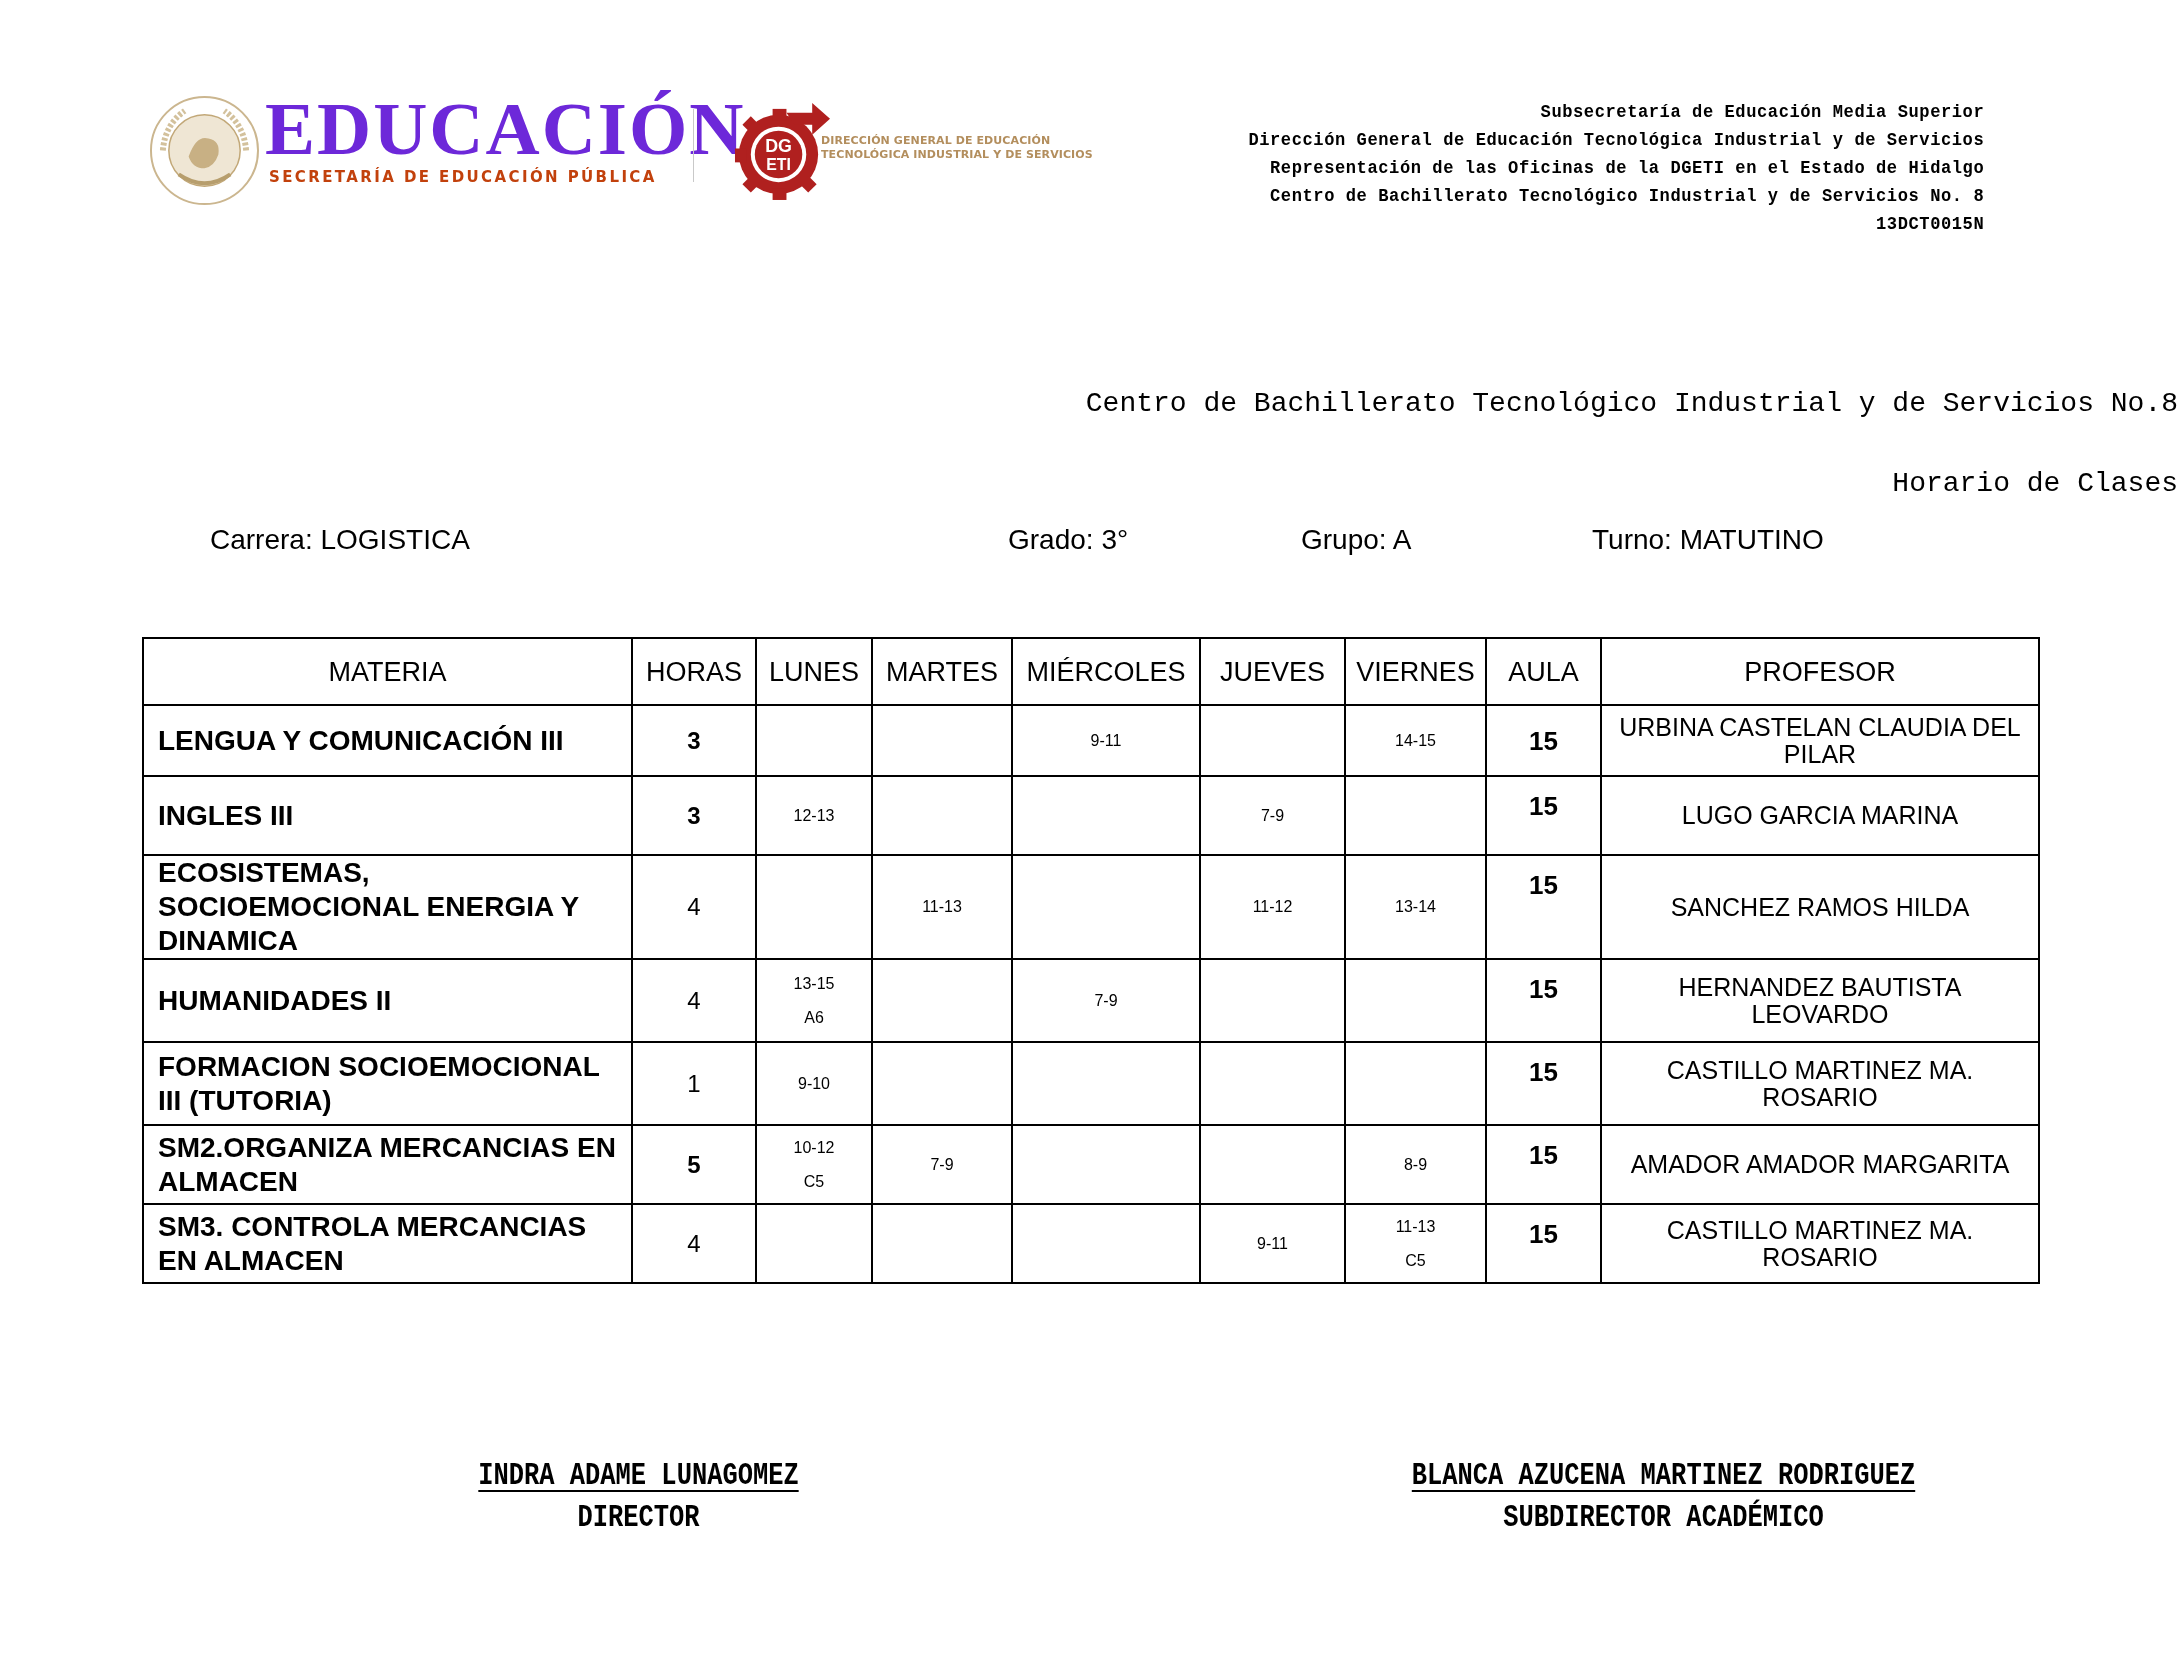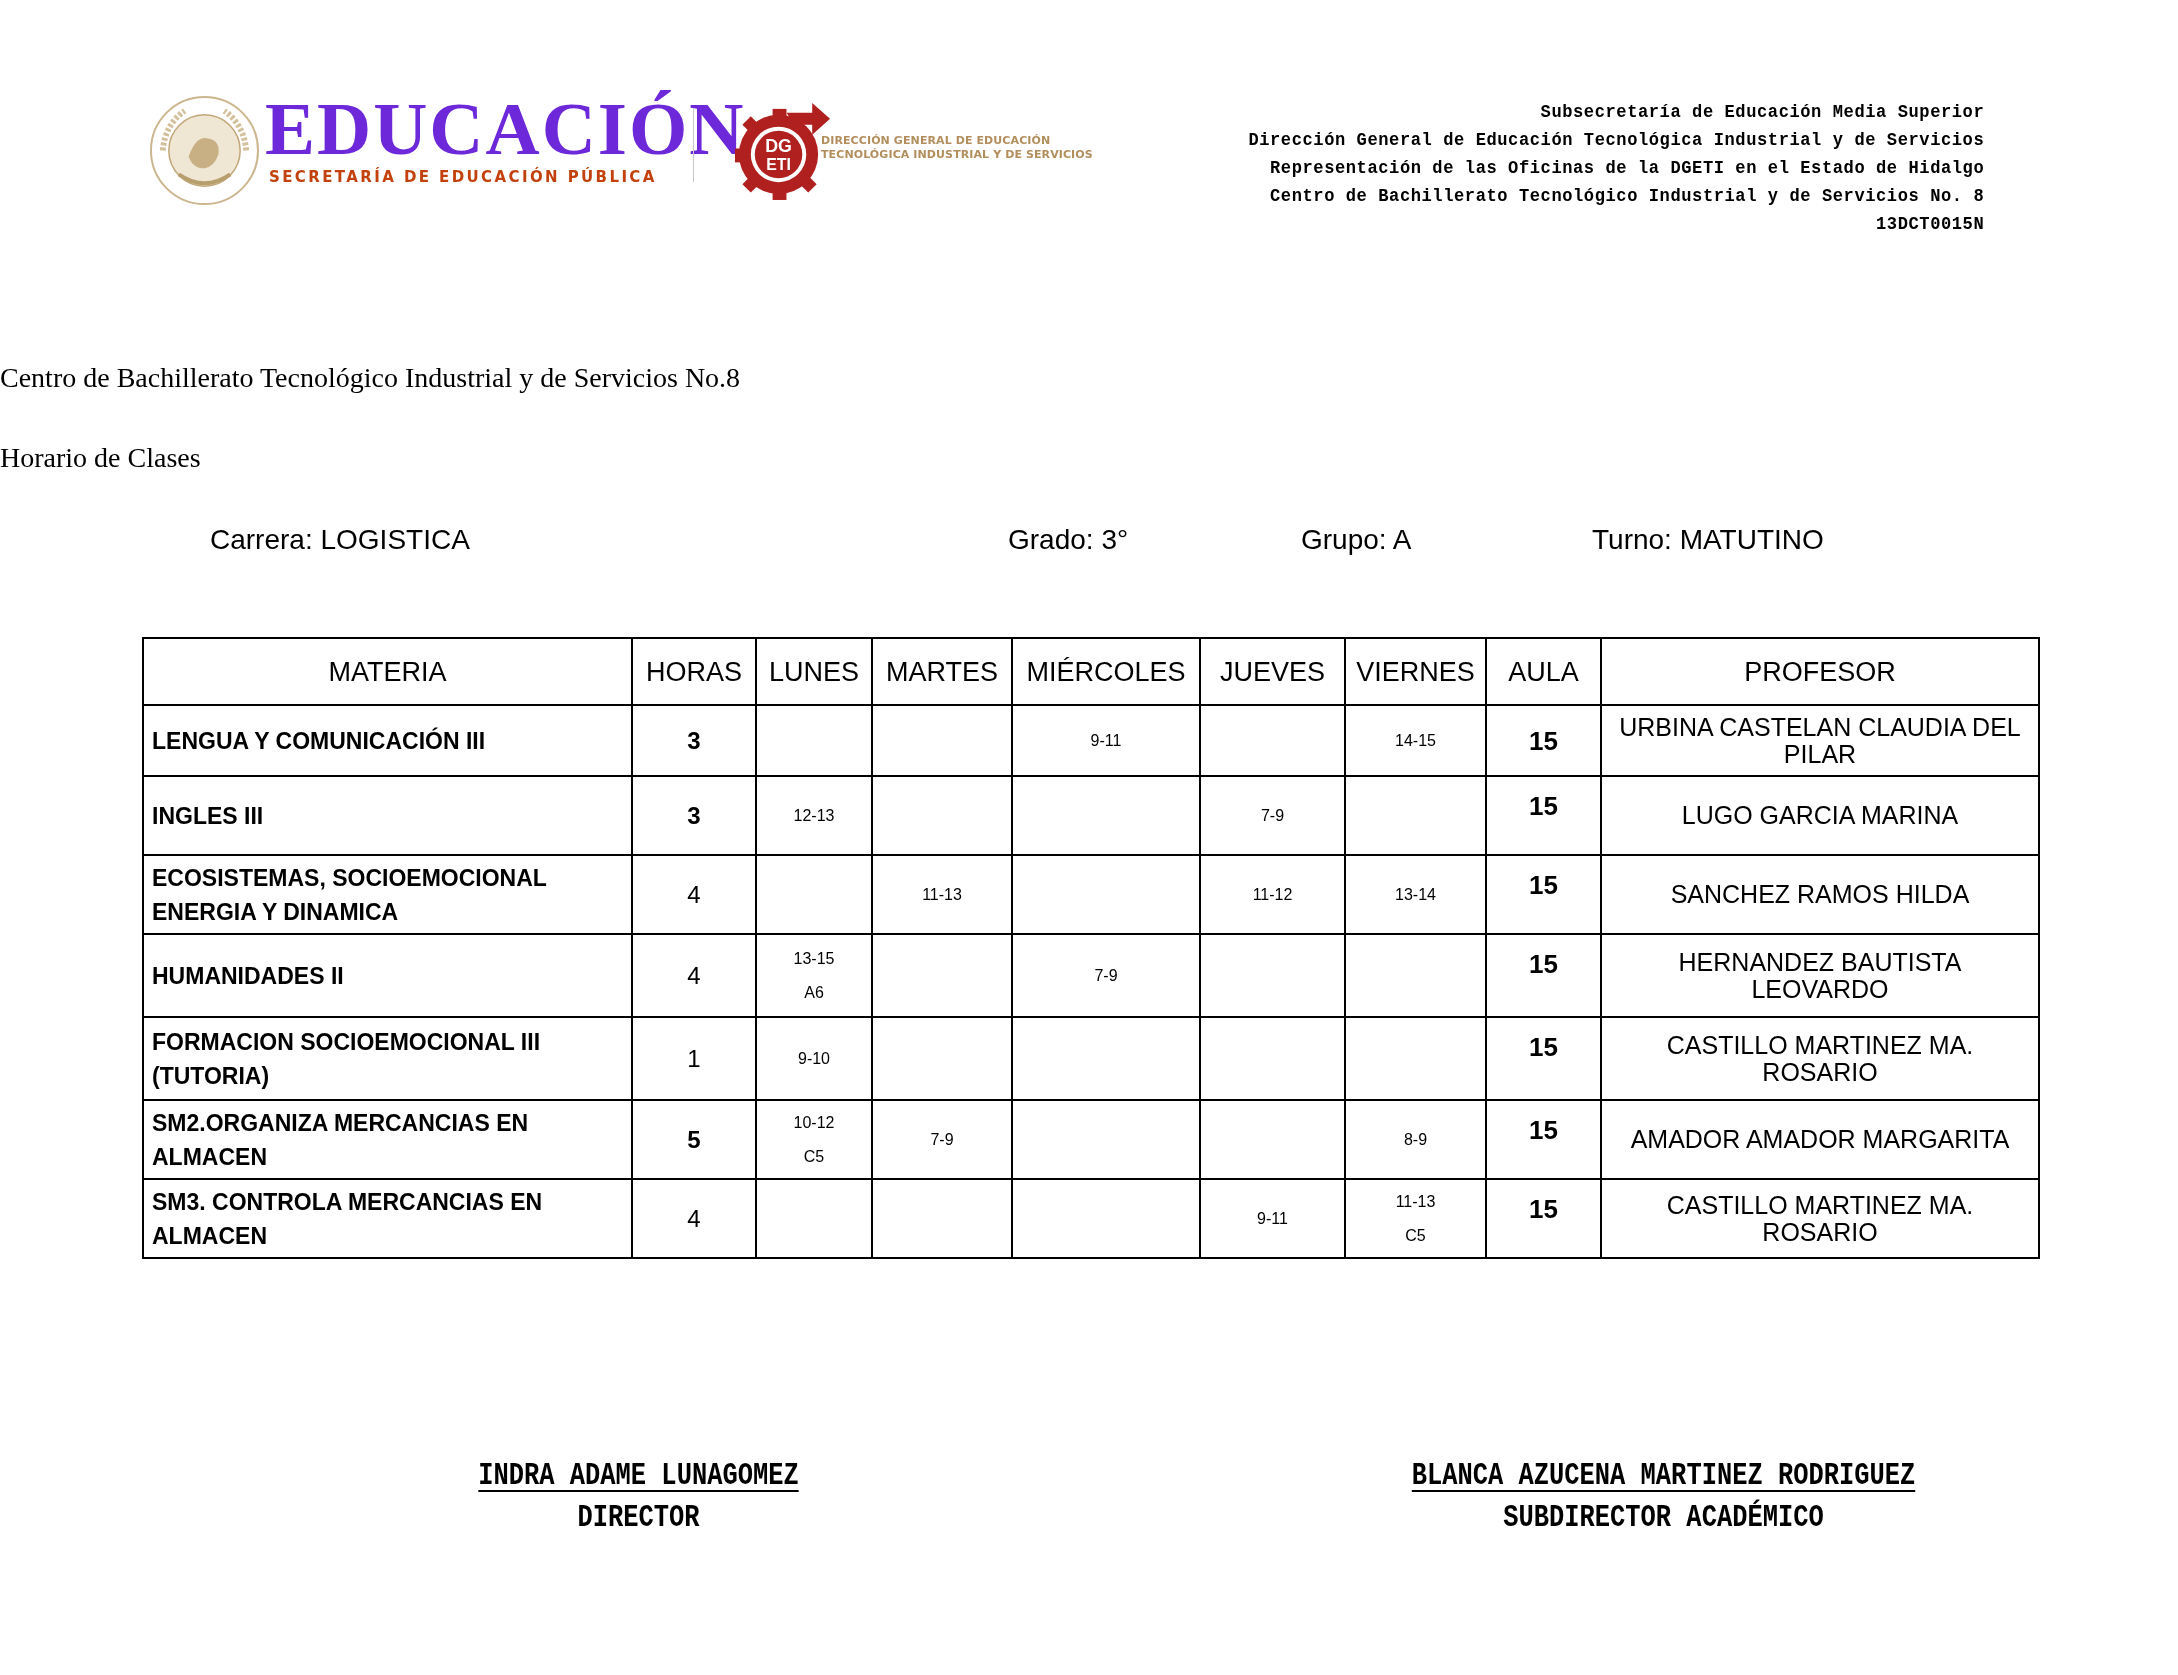--- a/index.html
+++ b/index.html
@@ -17,37 +17,37 @@
     .dgeti-text { position: absolute; left: 821px; top: 134px; font-family: "DejaVu Sans", sans-serif;
                   font-size: 11px; line-height: 14px; color: #b38e5d; font-weight: bold; letter-spacing: 0.1px; }
 
     .head-right { position: absolute; right: 194px; top: 99px; text-align: right;
                   font-family: "Liberation Mono", "DejaVu Sans Mono", monospace; font-size: 18.4px;
                   line-height: 28px; letter-spacing: 0.6px; font-weight: bold; transform: scaleX(0.93);
                   transform-origin: right top; }
     .head-right div { white-space: nowrap; }
 
     
-    .center-title { position: absolute; left: 0; width: 2178px; text-align: left;
-                    font-family: Liberation Serif, serif; font-size: 28px; }
+    .center-title { position: absolute; left: 0; width: 2178px; text-align: right;
+                    font-family: Liberation Mono, monospace; font-size: 28px; margin-top: 26px; }
     .t1 { top: 362px; }
     .t2 { top: 442px; }
     .meta { position: absolute; top: 524px; font-size: 28px; font-family: "Liberation Sans", sans-serif; white-space: nowrap; }
     .m-carrera { left: 210px; }
     .m-grado { left: 1008px; }
     .m-grupo { left: 1301px; }
     .m-turno { left: 1592px; }
 
     
     table.schedule { position: absolute; left: 142px; top: 637px; width: 1894px; border-collapse: collapse;
                      table-layout: fixed; font-family: "Liberation Sans", sans-serif; }
     .schedule th, .schedule td { border: 2.5px solid #000; text-align: center; vertical-align: middle;
                                  padding: 0 6px; font-size: 24px; line-height: 34px; }
     .schedule th { font-weight: normal; height: 65px; font-size: 27px; }
-    .schedule td.materia { text-align: left; font-weight: bold; padding-left: 8px; font-size: 23px; line-height: 34px; }
+    .schedule td.materia { text-align: left; font-weight: bold; padding-left: 14px; font-size: 28px; line-height: 34px; }
     .schedule td.horas.bold { font-weight: bold; }
     .schedule td.aula { font-weight: bold; font-size: 26px; vertical-align: top; padding-top: 12px; }
     .schedule td.aula.mid { vertical-align: middle; padding-top: 0; }
     .schedule td.prof { font-size: 25px; line-height: 27px; }
     .schedule td.slot { font-size: 16px; }
     .schedule tr.r-tall td { height: 69px; }
     .schedule tr.r-std td { height: 65px; }
     .slot-line { display: block; }
 
     

